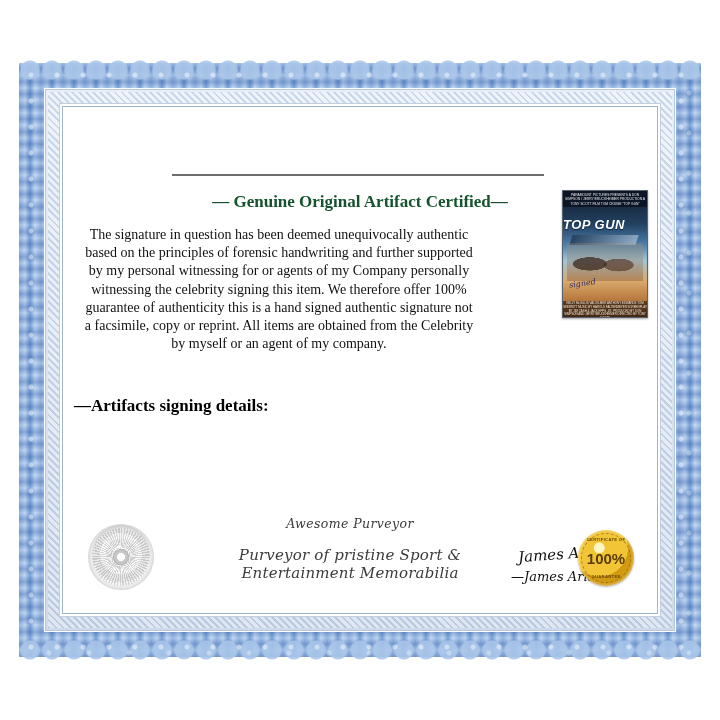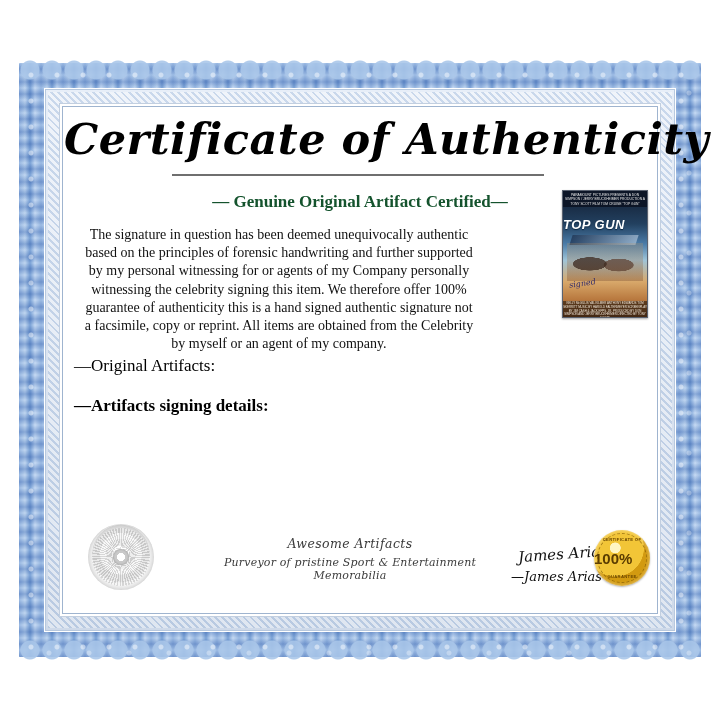--- a/index.html
+++ b/index.html
@@ -270,21 +270,21 @@
     position: absolute;
     left: 138px;
     bottom: 30px;
     width: 296px;
     text-align: center;
     font-family: "DejaVu Serif", serif;
     font-style: italic;
     color: #3b3b3b;
   }
   .company-name { font-size: 12.5px; letter-spacing: .4px; }
-  .company-tag  { font-size: 11px; margin-top: 5px; letter-spacing: .2px; }
+  .company-tag  { font-size: 15px; margin-top: 15px; letter-spacing: .2px; }
 
   .signature-block {
     position: absolute;
     left: 438px;
     bottom: 28px;
     width: 122px;
     text-align: center;
   }
   .sig-script {
     font-family: "DejaVu Serif", serif;
@@ -302,30 +302,31 @@
   }
   .sig-print {
     font-family: "DejaVu Serif", serif;
     font-style: italic;
     font-size: 13px;
     color: #111;
   }
 
   .gold-seal {
     position: absolute;
-    right: 6px;
+    right: 22px;
     bottom: 26px;
     width: 56px;
     height: 56px;
     border-radius: 50%;
     background:
       radial-gradient(circle at 38% 32%, #fff6c4 0 10%, #f2c537 11% 55%, #d29a10 56% 78%, #b47c06 79% 100%);
     box-shadow: 0 1px 2px rgba(0,0,0,.3), inset 0 0 4px rgba(255,255,255,.5);
     display: flex;
     align-items: center;
+    justify-content: center;
     color: #5a3c00;
     font-family: "Liberation Sans", sans-serif;
     font-weight: 700;
   }
   .gold-seal .pct { font-size: 15px; line-height: 1; }
   .gold-seal .ring-text {
     position: absolute;
     inset: 3px;
     border-radius: 50%;
     border: 1px dashed rgba(120,82,0,.6);
@@ -350,43 +351,41 @@
 
     <div class="border-outer">
       <div class="scallop top"></div>
       <div class="scallop bottom"></div>
     </div>
     <div class="border-mid"></div>
     <div class="border-inner-line"></div>
 
     <div class="content">
 
-      <div class="cert-title">Certificate of Authenticity</div>
       <div class="title-underline"></div>
 
       <div class="subtitle">— Genuine Original Artifact Certified—</div>
 
       <div class="body-text">The signature in question has been deemed unequivocally authentic based on the principles of  forensic handwriting and further supported by my personal witnessing for or agents of my Company personally witnessing the celebrity signing this item. We therefore offer 100% guarantee of authenticity this is a hand signed authentic signature not a facsimile, copy or reprint. All items are obtained from the Celebrity by myself or an agent of my company.</div>
 
       <div class="poster">
         <div class="pstrip">PARAMOUNT PICTURES PRESENTS A DON SIMPSON / JERRY BRUCKHEIMER PRODUCTION A TONY SCOTT FILM TOM CRUISE "TOP GUN"</div>
         <div class="ptitle">TOP GUN</div>
         <div class="pjet"></div>
         <div class="pfaces"></div>
         <div class="psig">signed</div>
         <div class="pcredits">KELLY McGILLIS  VAL KILMER  ANTHONY EDWARDS  TOM SKERRITT  MUSIC BY HAROLD FALTERMEYER  SCREENPLAY BY JIM CASH &amp; JACK EPPS, JR.  PRODUCED BY DON SIMPSON AND JERRY BRUCKHEIMER  DIRECTED BY TONY SCOTT</div>
       </div>
 
-      <div class="artifact-line one">—Original Artifacts:</div>
       <div class="artifact-line two">—Artifacts signing details:</div>
 
       <div class="emboss-seal"></div>
 
       <div class="company-block">
-        <div class="company-name">Awesome Artifacts</div>
+        <div class="company-name">Awesome Purveyor</div>
         <div class="company-tag">Purveyor of pristine Sport &amp; Entertainment Memorabilia</div>
       </div>
 
       <div class="signature-block">
         <div class="sig-script">James Arias</div>
         <div class="sig-line"></div>
         <div class="sig-print">—James Arias—</div>
       </div>
 
       <div class="gold-seal">

